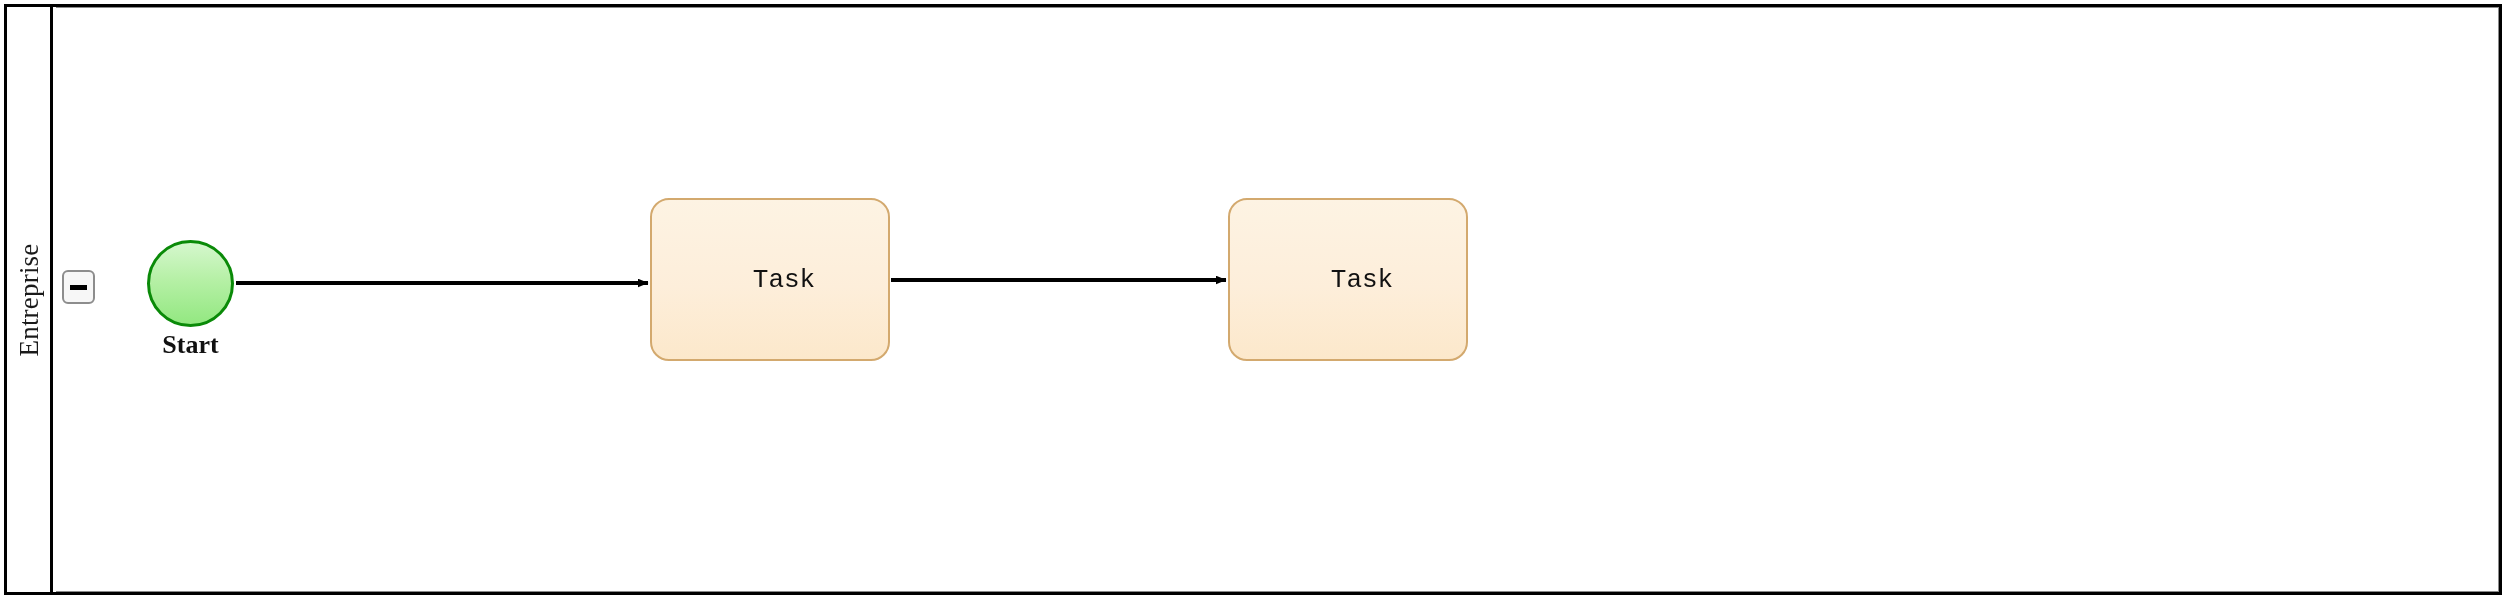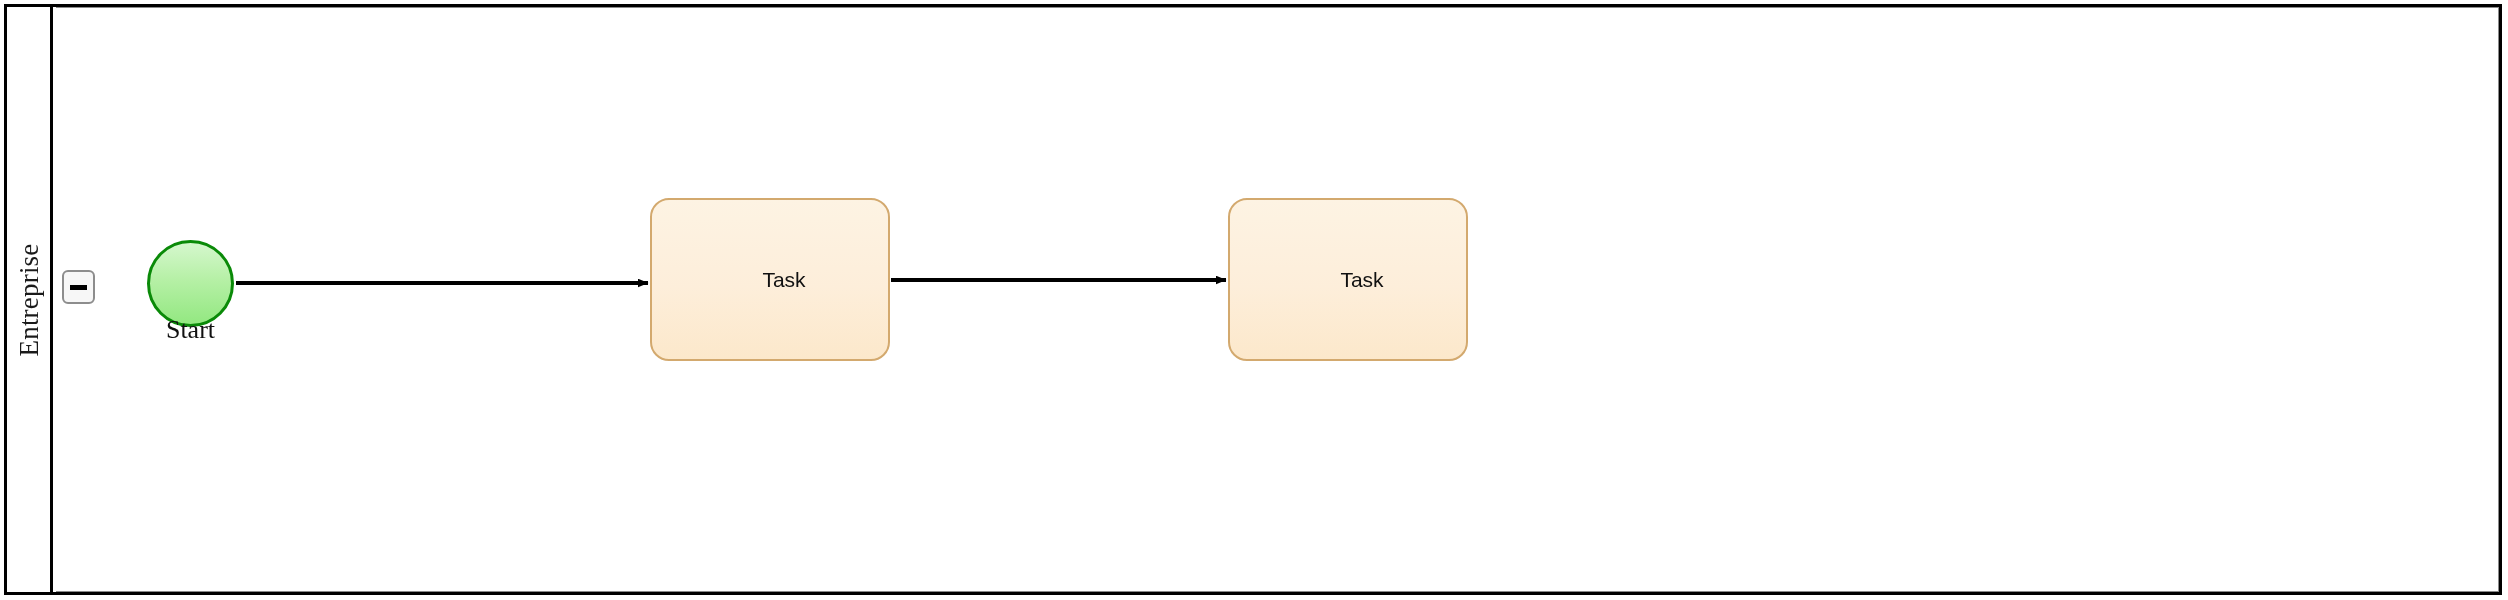--- a/index.html
+++ b/index.html
@@ -107,47 +107,48 @@
     width: 87px;
     height: 87px;
     border-radius: 50%;
     box-sizing: border-box;
     border: 3px solid #0a8a08;
     background: linear-gradient(to bottom, #d5f7cd 0%, #b6f0a6 45%, #93e881 100%);
   }
   .start-label {
     position: absolute;
     left: 147px;
-    top: 315px;
+    top: 330px;
     width: 87px;
     text-align: center;
     font-size: 26px;
     color: #111111;
     font-family: "Liberation Serif", "DejaVu Serif", serif;
     white-space: nowrap;
+    font-weight: bold;
   }
 
   
   .task {
     position: absolute;
     top: 198px;
     width: 240px;
     height: 163px;
     box-sizing: border-box;
     border: 2px solid #d3a96e;
     border-radius: 19px;
     background: linear-gradient(to bottom, #fdf3e3 0%, #fdeeda 55%, #fce8cb 100%);
     display: flex;
     align-items: center;
     justify-content: center;
   }
   .task-label {
-    font-size: 21px;
+    font-size: 26px;
     color: #111111;
-    font-family: Liberation Sans, sans-serif;
+    font-family: Liberation Mono, monospace;
     margin-left: 28px;
   }
   #task-1 { left: 650px; }
   #task-2 { left: 1228px; }
 
   
   .flows {
     position: absolute;
     left: 0;
     top: 0;

